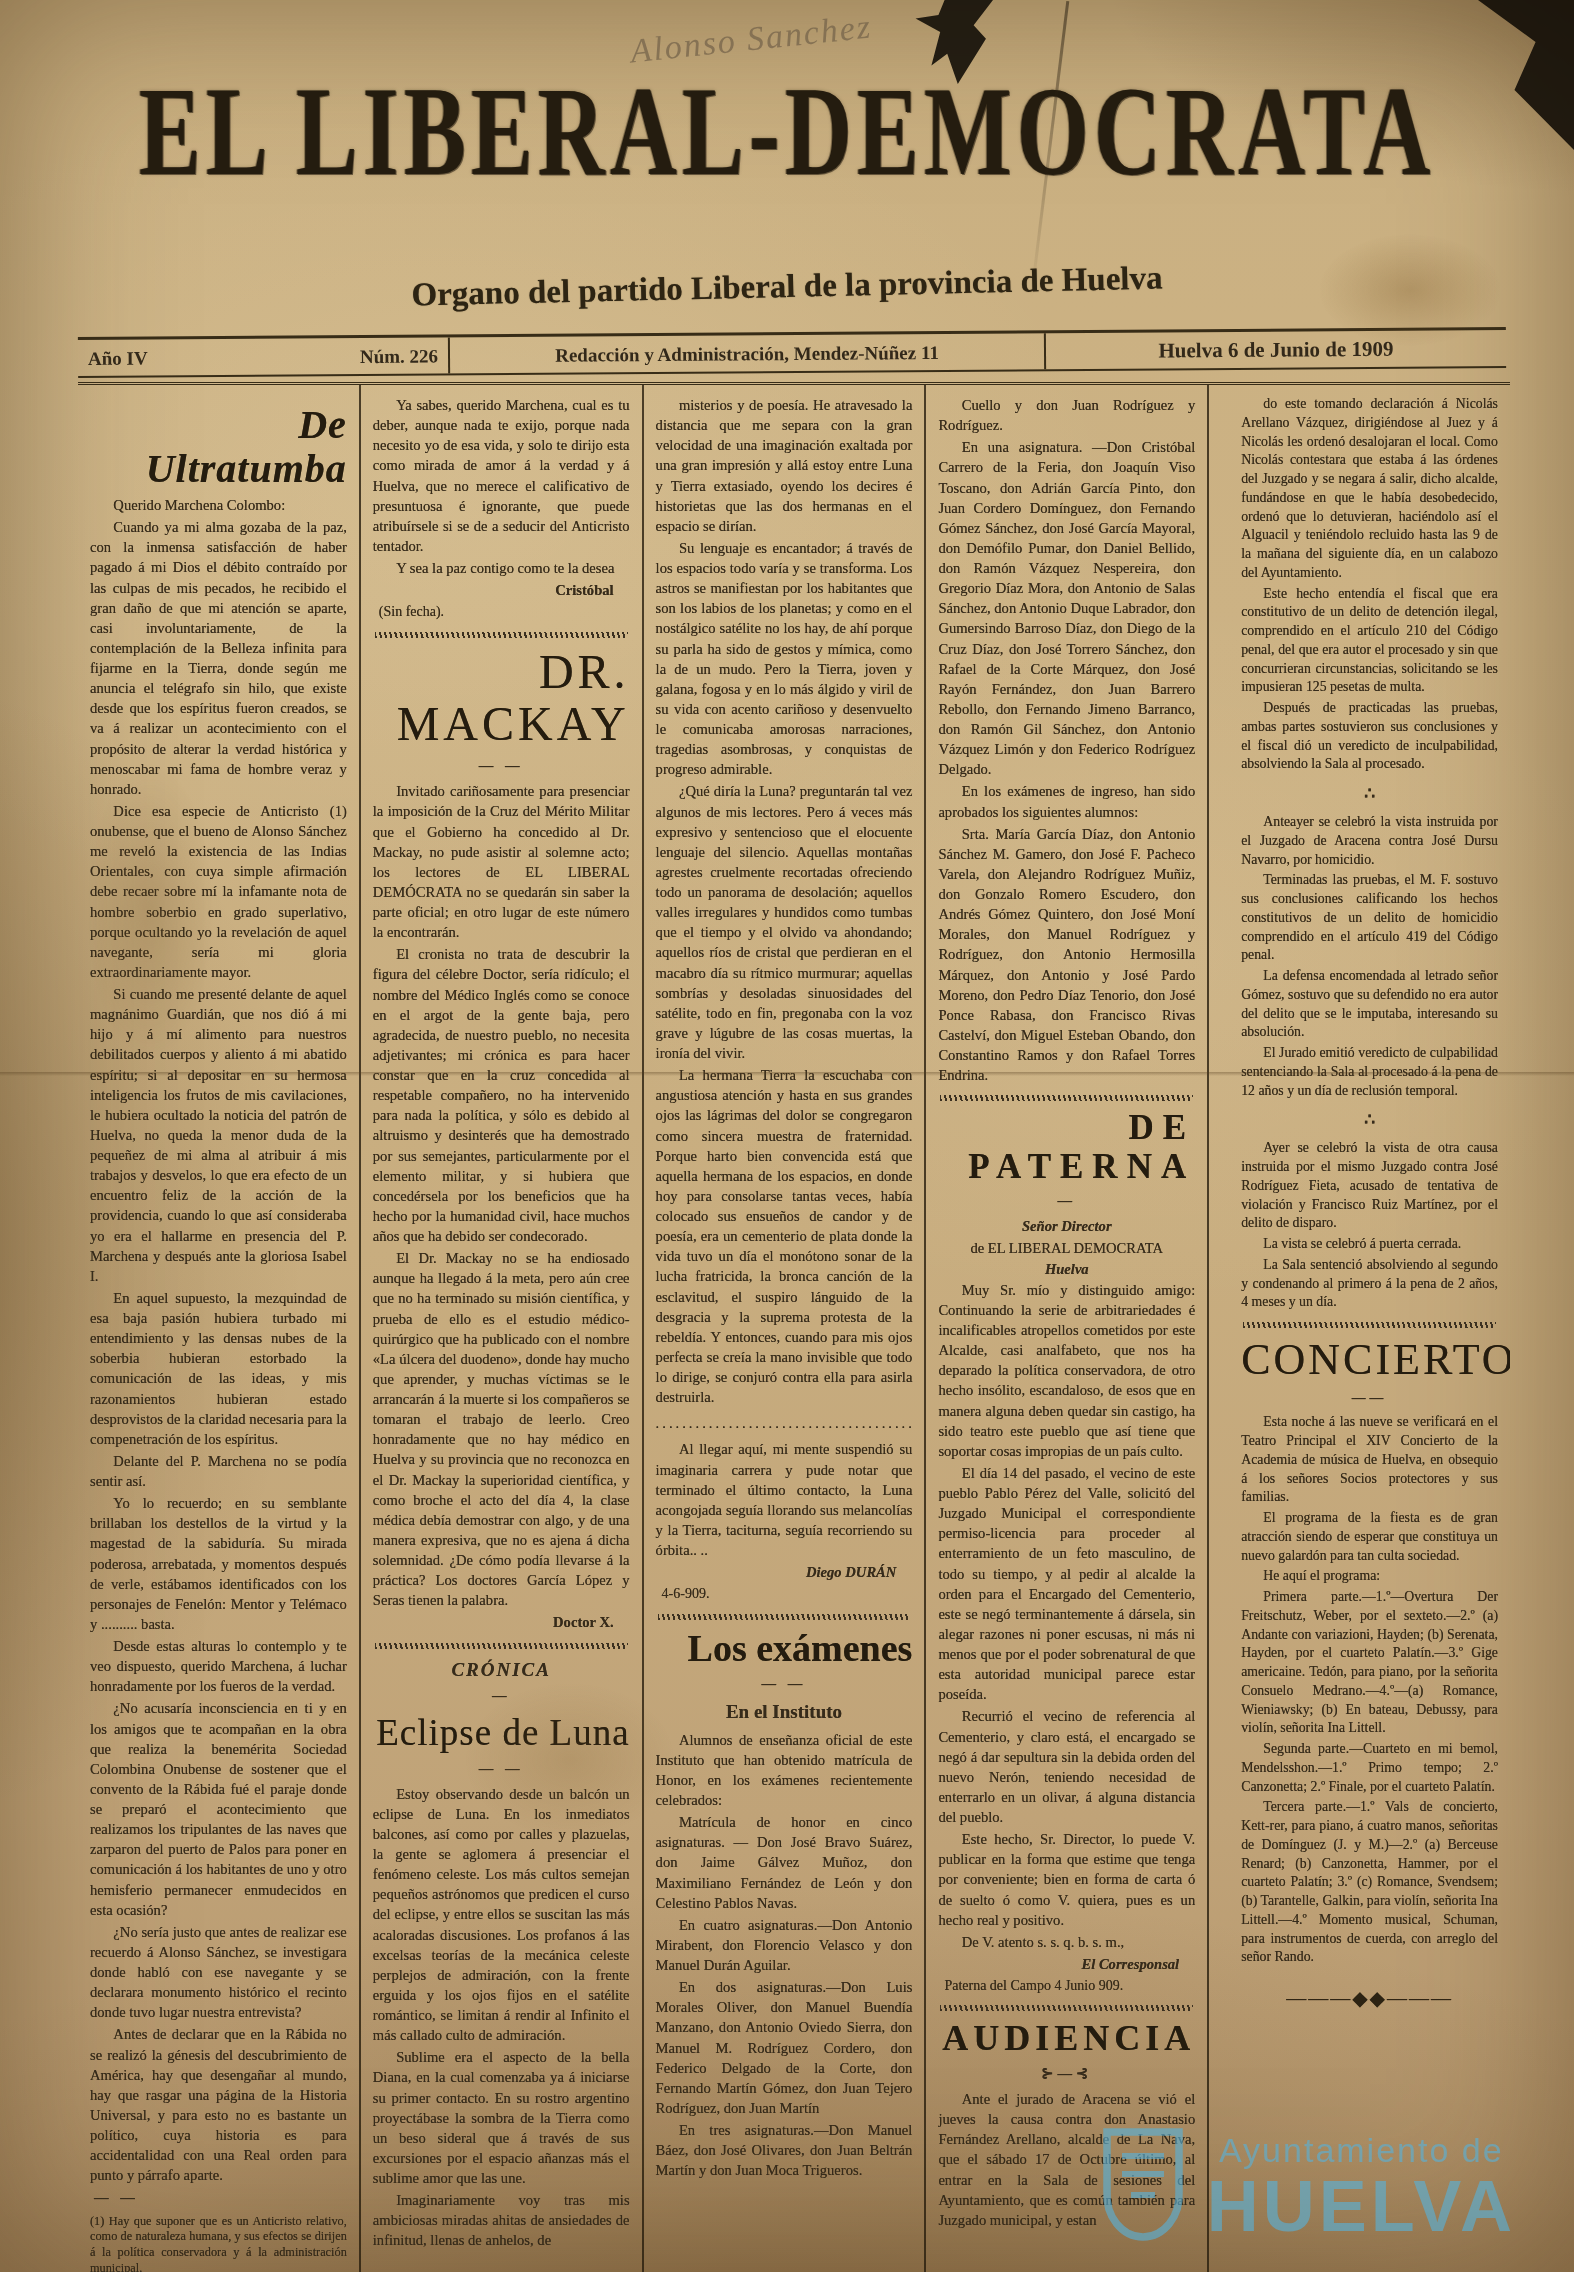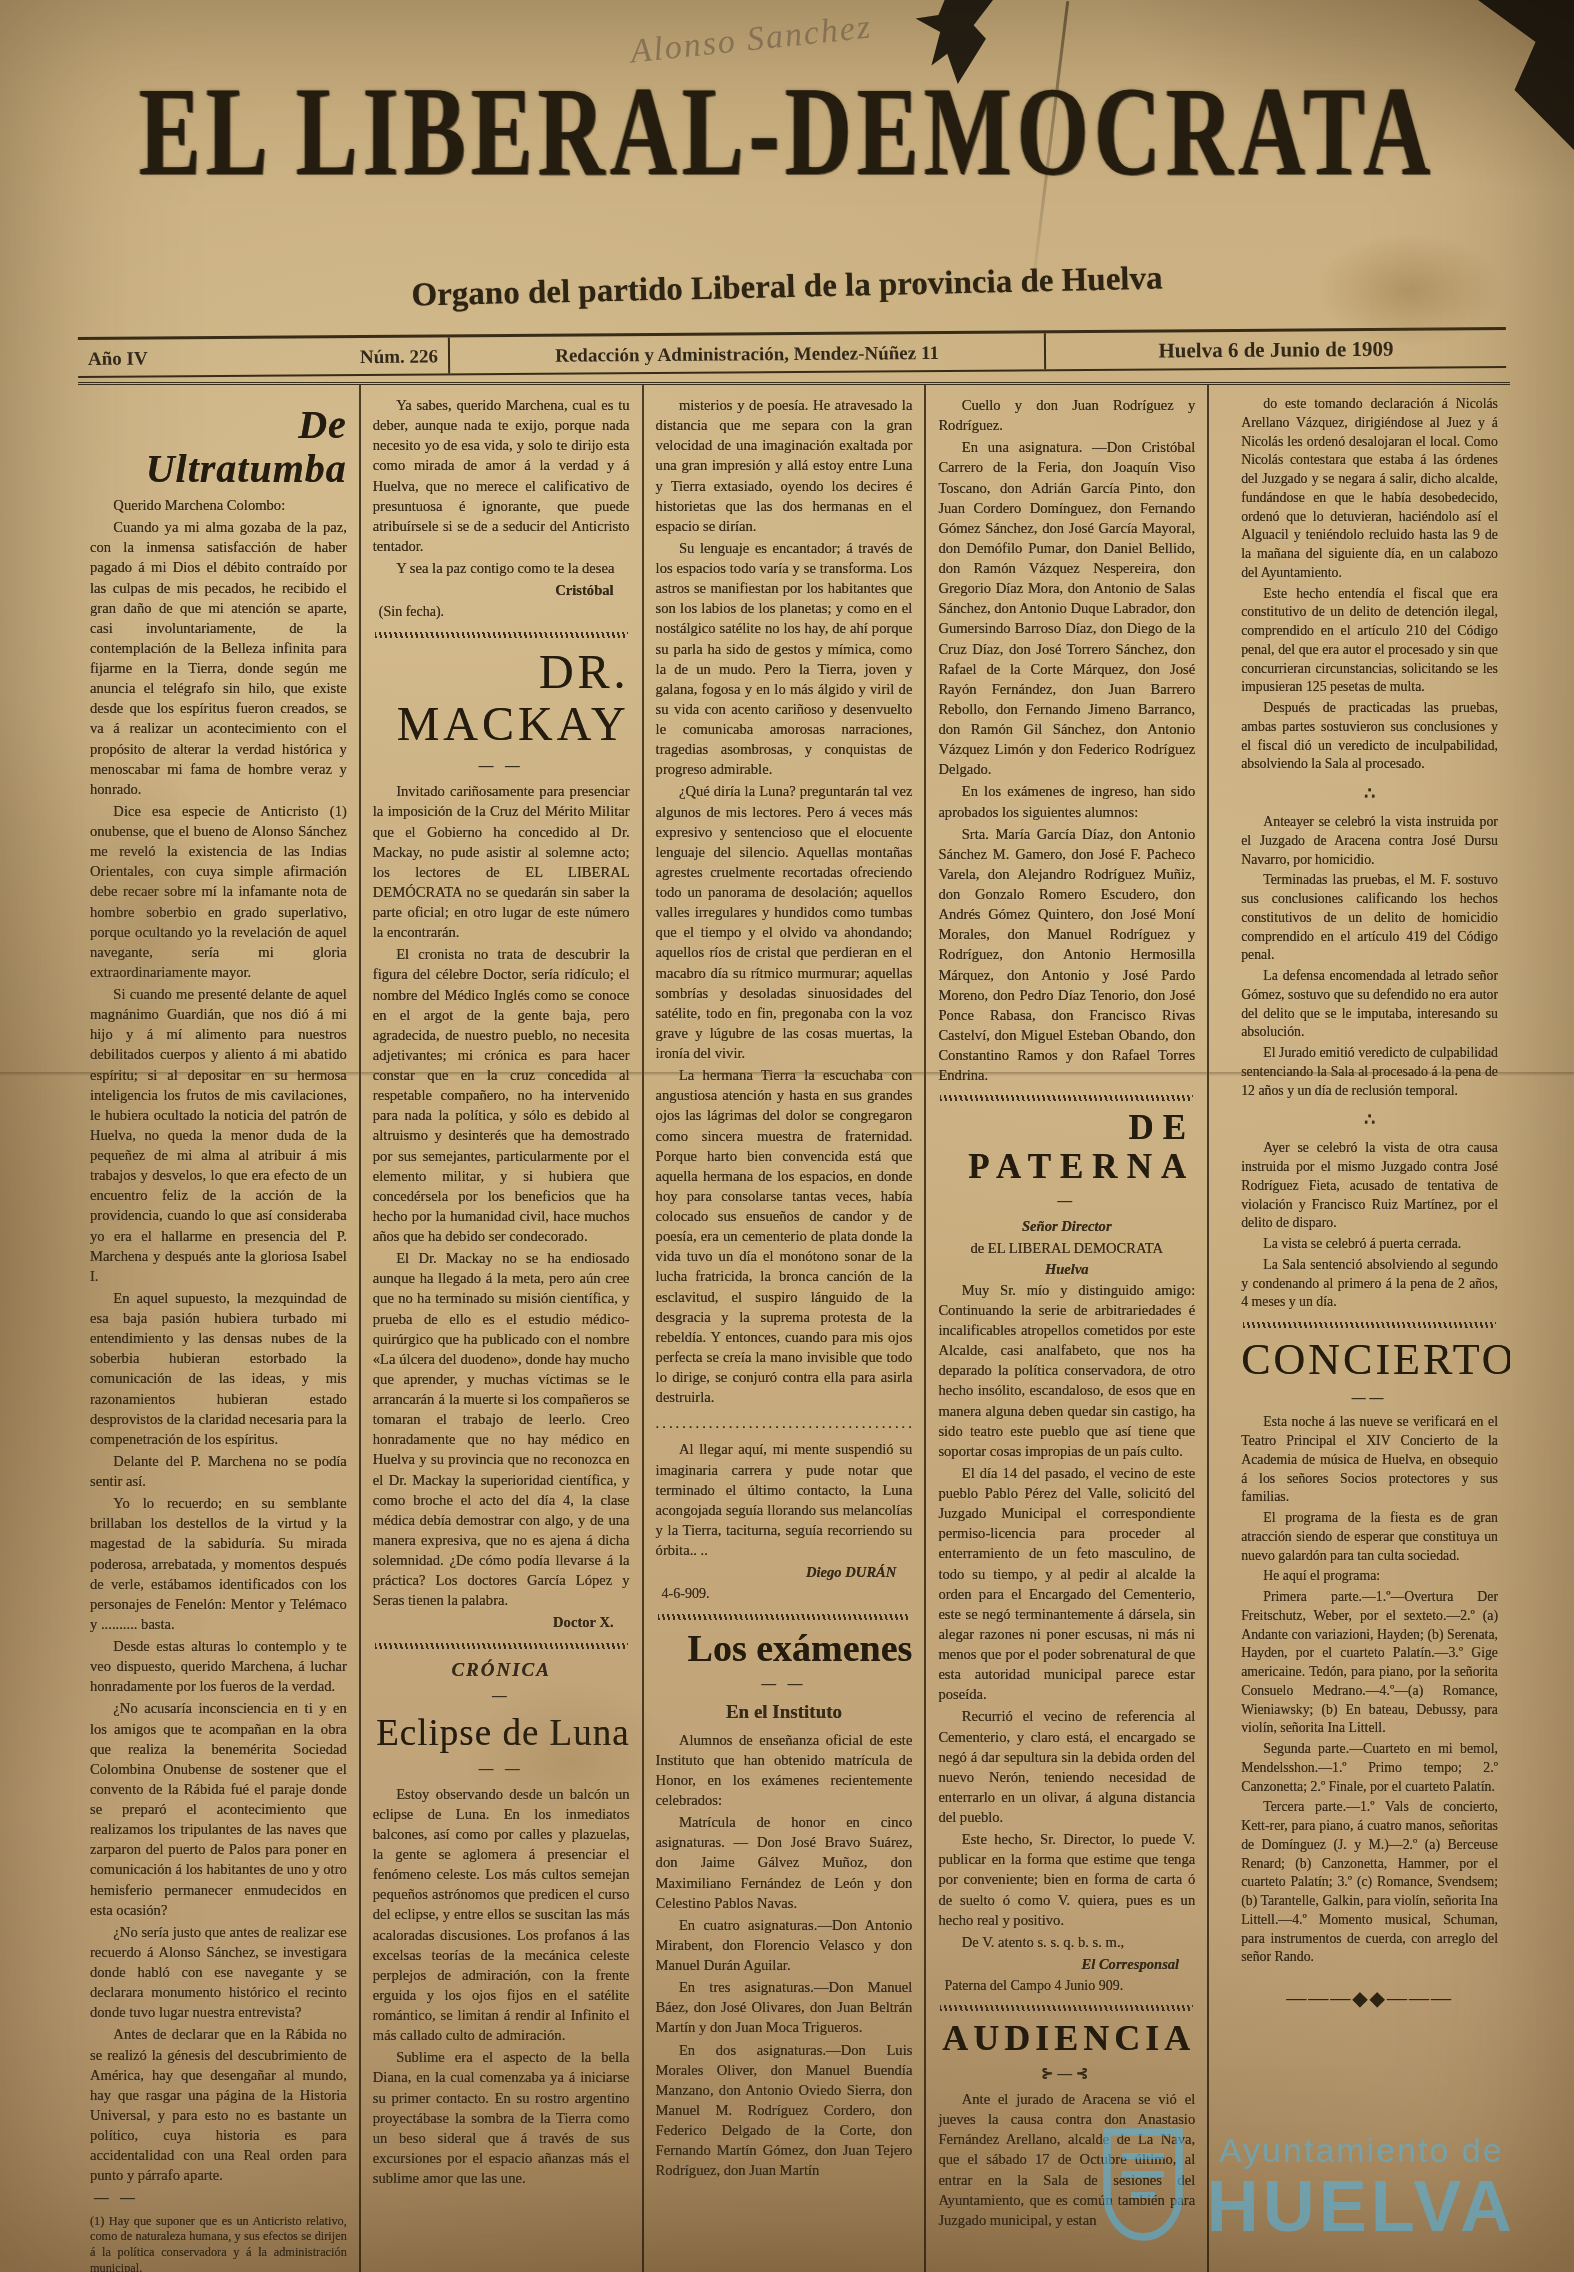--- a/index.html
+++ b/index.html
@@ -153,39 +153,40 @@
           <p class="blk p">El cronista no trata de descubrir la figura del célebre Doctor, sería ridículo; el nombre del Médico Inglés como se conoce en el argot de la gente baja, pero agradecida, de nuestro pueblo, no necesita adjetivantes; mi crónica es para hacer constar que en la cruz concedida al respetable compañero, no ha intervenido para nada la política, y sólo es debido al altruismo y desinterés que ha demostrado por sus semejantes, particularmente por el elemento militar, y si hubiera que concedérsela por los beneficios que ha hecho por la humanidad civil, hace muchos años que ha debido ser condecorado.</p>
           <p class="blk p">El Dr. Mackay no se ha endiosado aunque ha llegado á la meta, pero aún cree que no ha terminado su misión científica, y prueba de ello es el estudio médico-quirúrgico que ha publicado con el nombre «La úlcera del duodeno», donde hay mucho que aprender, y muchas víctimas se le arrancarán á la muerte si los compañeros se tomaran el trabajo de leerlo. Creo honradamente que no hay médico en Huelva y su provincia que no reconozca en el Dr. Mackay la superioridad científica, y como broche el acto del día 4, la clase médica debía demostrar con algo, y de una manera expresiva, que no es ajena á dicha solemnidad. ¿De cómo podía llevarse á la práctica? Los doctores García López y Seras tienen la palabra.</p>
           <div class="blk sig">Doctor X.</div>
           <div class="blk wavy"></div>
           <div class="blk kicker">CRÓNICA</div>
           <div class="blk dashes">—</div>
           <div class="blk h1 light">Eclipse de Luna</div>
           <div class="blk dashes">— —</div>
           <p class="blk p">Estoy observando desde un balcón un eclipse de Luna. En los inmediatos balcones, así como por calles y plazuelas, la gente se aglomera á presenciar el fenómeno celeste. Los más cultos semejan pequeños astrónomos que predicen el curso del eclipse, y entre ellos se suscitan las más acaloradas discusiones. Los profanos á las excelsas teorías de la mecánica celeste perplejos de admiración, con la frente erguida y los ojos fijos en el satélite romántico, se limitan á rendir al Infinito el más callado culto de admiración.</p>
           <p class="blk p">Sublime era el aspecto de la bella Diana, en la cual comenzaba ya á iniciarse su primer contacto. En su rostro argentino proyectábase la sombra de la Tierra como un beso sideral que á través de sus excursiones por el espacio añanzas más el sublime amor que las une.</p>
+          <p class="blk p">Imaginariamente voy tras mis ambiciosas miradas ahitas de ansiedades de infinitud, llenas de anhelos, de</p>
         </div>
       <div class="col c3">
           <p class="blk p">misterios y de poesía. He atravesado la distancia que me separa con la gran velocidad de una imaginación exaltada por una gran impresión y allá estoy entre Luna y Tierra extasiado, oyendo los decires é historietas que las dos hermanas en el espacio se dirían.</p>
           <p class="blk p">Su lenguaje es encantador; á través de los espacios todo varía y se transforma. Los astros se manifiestan por los habitantes que son los labios de los planetas; y como en el nostálgico satélite no los hay, de ahí porque su parla ha sido de gestos y mímica, como la de un mudo. Pero la Tierra, joven y galana, fogosa y en lo más álgido y viril de su vida con acento cariñoso y desenvuelto le comunicaba amorosas narraciones, tragedias asombrosas, y conquistas de progreso admirable.</p>
           <p class="blk p">¿Qué diría la Luna? preguntarán tal vez algunos de mis lectores. Pero á veces más expresivo y sentencioso que el elocuente lenguaje del silencio. Aquellas montañas agrestes cruelmente recortadas ofreciendo todo un panorama de desolación; aquellos valles irregulares y hundidos como tumbas que el tiempo y el olvido va ahondando; aquellos ríos de cristal que perdieran en el macabro día su rítmico murmurar; aquellas sombrías y desoladas sinuosidades del satélite, todo en fin, pregonaba con la voz grave y lúgubre de las cosas muertas, la ironía del vivir.</p>
           <p class="blk p">La hermana Tierra la escuchaba con angustiosa atención y hasta en sus grandes ojos las lágrimas del dolor se congregaron como sincera muestra de fraternidad. Porque harto bien convencida está que aquella hermana de los espacios, en donde hoy para consolarse tantas veces, había colocado sus ensueños de candor y de poesía, era un cementerio de plata donde la vida tuvo un día el monótono sonar de la lucha fratricida, la bronca canción de la esclavitud, el suspiro lánguido de la desgracia y la suprema protesta de la rebeldía. Y entonces, cuando para mis ojos perfecta se creía la mano invisible que todo lo dirige, se conjuró contra ella para asirla destruirla.</p>
           <div class="blk dots">.............................................</div>
           <p class="blk p">Al llegar aquí, mi mente suspendió su imaginaria carrera y pude notar que terminado el último contacto, la Luna acongojada seguía llorando sus melancolías y la Tierra, taciturna, seguía recorriendo su órbita.. ..</p>
           <div class="blk sig it">Diego DURÁN</div>
           <div class="blk date">4-6-909.</div>
           <div class="blk wavy"></div>
           <div class="blk h1 bold">Los exámenes</div>
           <div class="blk dashes">— —</div>
           <div class="blk subhead">En el Instituto</div>
           <p class="blk p">Alumnos de enseñanza oficial de este Instituto que han obtenido matrícula de Honor, en los exámenes recientemente celebrados:</p>
           <p class="blk p">Matrícula de honor en cinco asignaturas. — Don José Bravo Suárez, don Jaime Gálvez Muñoz, don Maximiliano Fernández de León y don Celestino Pablos Navas.</p>
           <p class="blk p">En cuatro asignaturas.—Don Antonio Mirabent, don Florencio Velasco y don Manuel Durán Aguilar.</p>
+          <p class="blk p">En dos asignaturas.—Don Luis Morales Oliver, don Manuel Buendía Manzano, don Antonio Oviedo Sierra, don Manuel M. Rodríguez Cordero, don Federico Delgado de la Corte, don Fernando Martín Gómez, don Juan Tejero Rodríguez, don Juan Martín</p>
           <p class="blk p">En tres asignaturas.—Don Manuel Báez, don José Olivares, don Juan Beltrán Martín y don Juan Moca Trigueros.</p>
-          <p class="blk p">En dos asignaturas.—Don Luis Morales Oliver, don Manuel Buendía Manzano, don Antonio Oviedo Sierra, don Manuel M. Rodríguez Cordero, don Federico Delgado de la Corte, don Fernando Martín Gómez, don Juan Tejero Rodríguez, don Juan Martín</p>
         </div>
       <div class="col c4">
           <p class="blk p">Cuello y don Juan Rodríguez y Rodríguez.</p>
           <p class="blk p">En una asignatura. —Don Cristóbal Carrero de la Feria, don Joaquín Viso Toscano, don Adrián García Pinto, don Juan Cordero Domínguez, don Fernando Gómez Sánchez, don José García Mayoral, don Demófilo Pumar, don Daniel Bellido, don Ramón Vázquez Nespereira, don Gregorio Díaz Mora, don Antonio de Salas Sánchez, don Antonio Duque Labrador, don Gumersindo Barroso Díaz, don Diego de la Cruz Díaz, don José Torrero Sánchez, don Rafael de la Corte Márquez, don José Rayón Fernández, don Juan Barrero Rebollo, don Fernando Jimeno Barranco, don Ramón Gil Sánchez, don Antonio Vázquez Limón y don Federico Rodríguez Delgado.</p>
           <p class="blk p">En los exámenes de ingreso, han sido aprobados los siguientes alumnos:</p>
           <p class="blk p">Srta. María García Díaz, don Antonio Sánchez M. Gamero, don José F. Pacheco Varela, don Alejandro Rodríguez Muñiz, don Gonzalo Romero Escudero, don Andrés Gómez Quintero, don José Moní Morales, don Manuel Rodríguez y Rodríguez, don Antonio Hermosilla Márquez, don Antonio y José Pardo Moreno, don Pedro Díaz Tenorio, don José Ponce Rabasa, don Francisco Rivas Castelví, don Miguel Esteban Obando, don Constantino Ramos y don Rafael Torres Endrina.</p>
           <div class="blk wavy"></div>
           <div class="blk h1 slab">DE PATERNA</div>
           <div class="blk dashes">—</div>
           <div class="blk address b">Señor Director</div>

